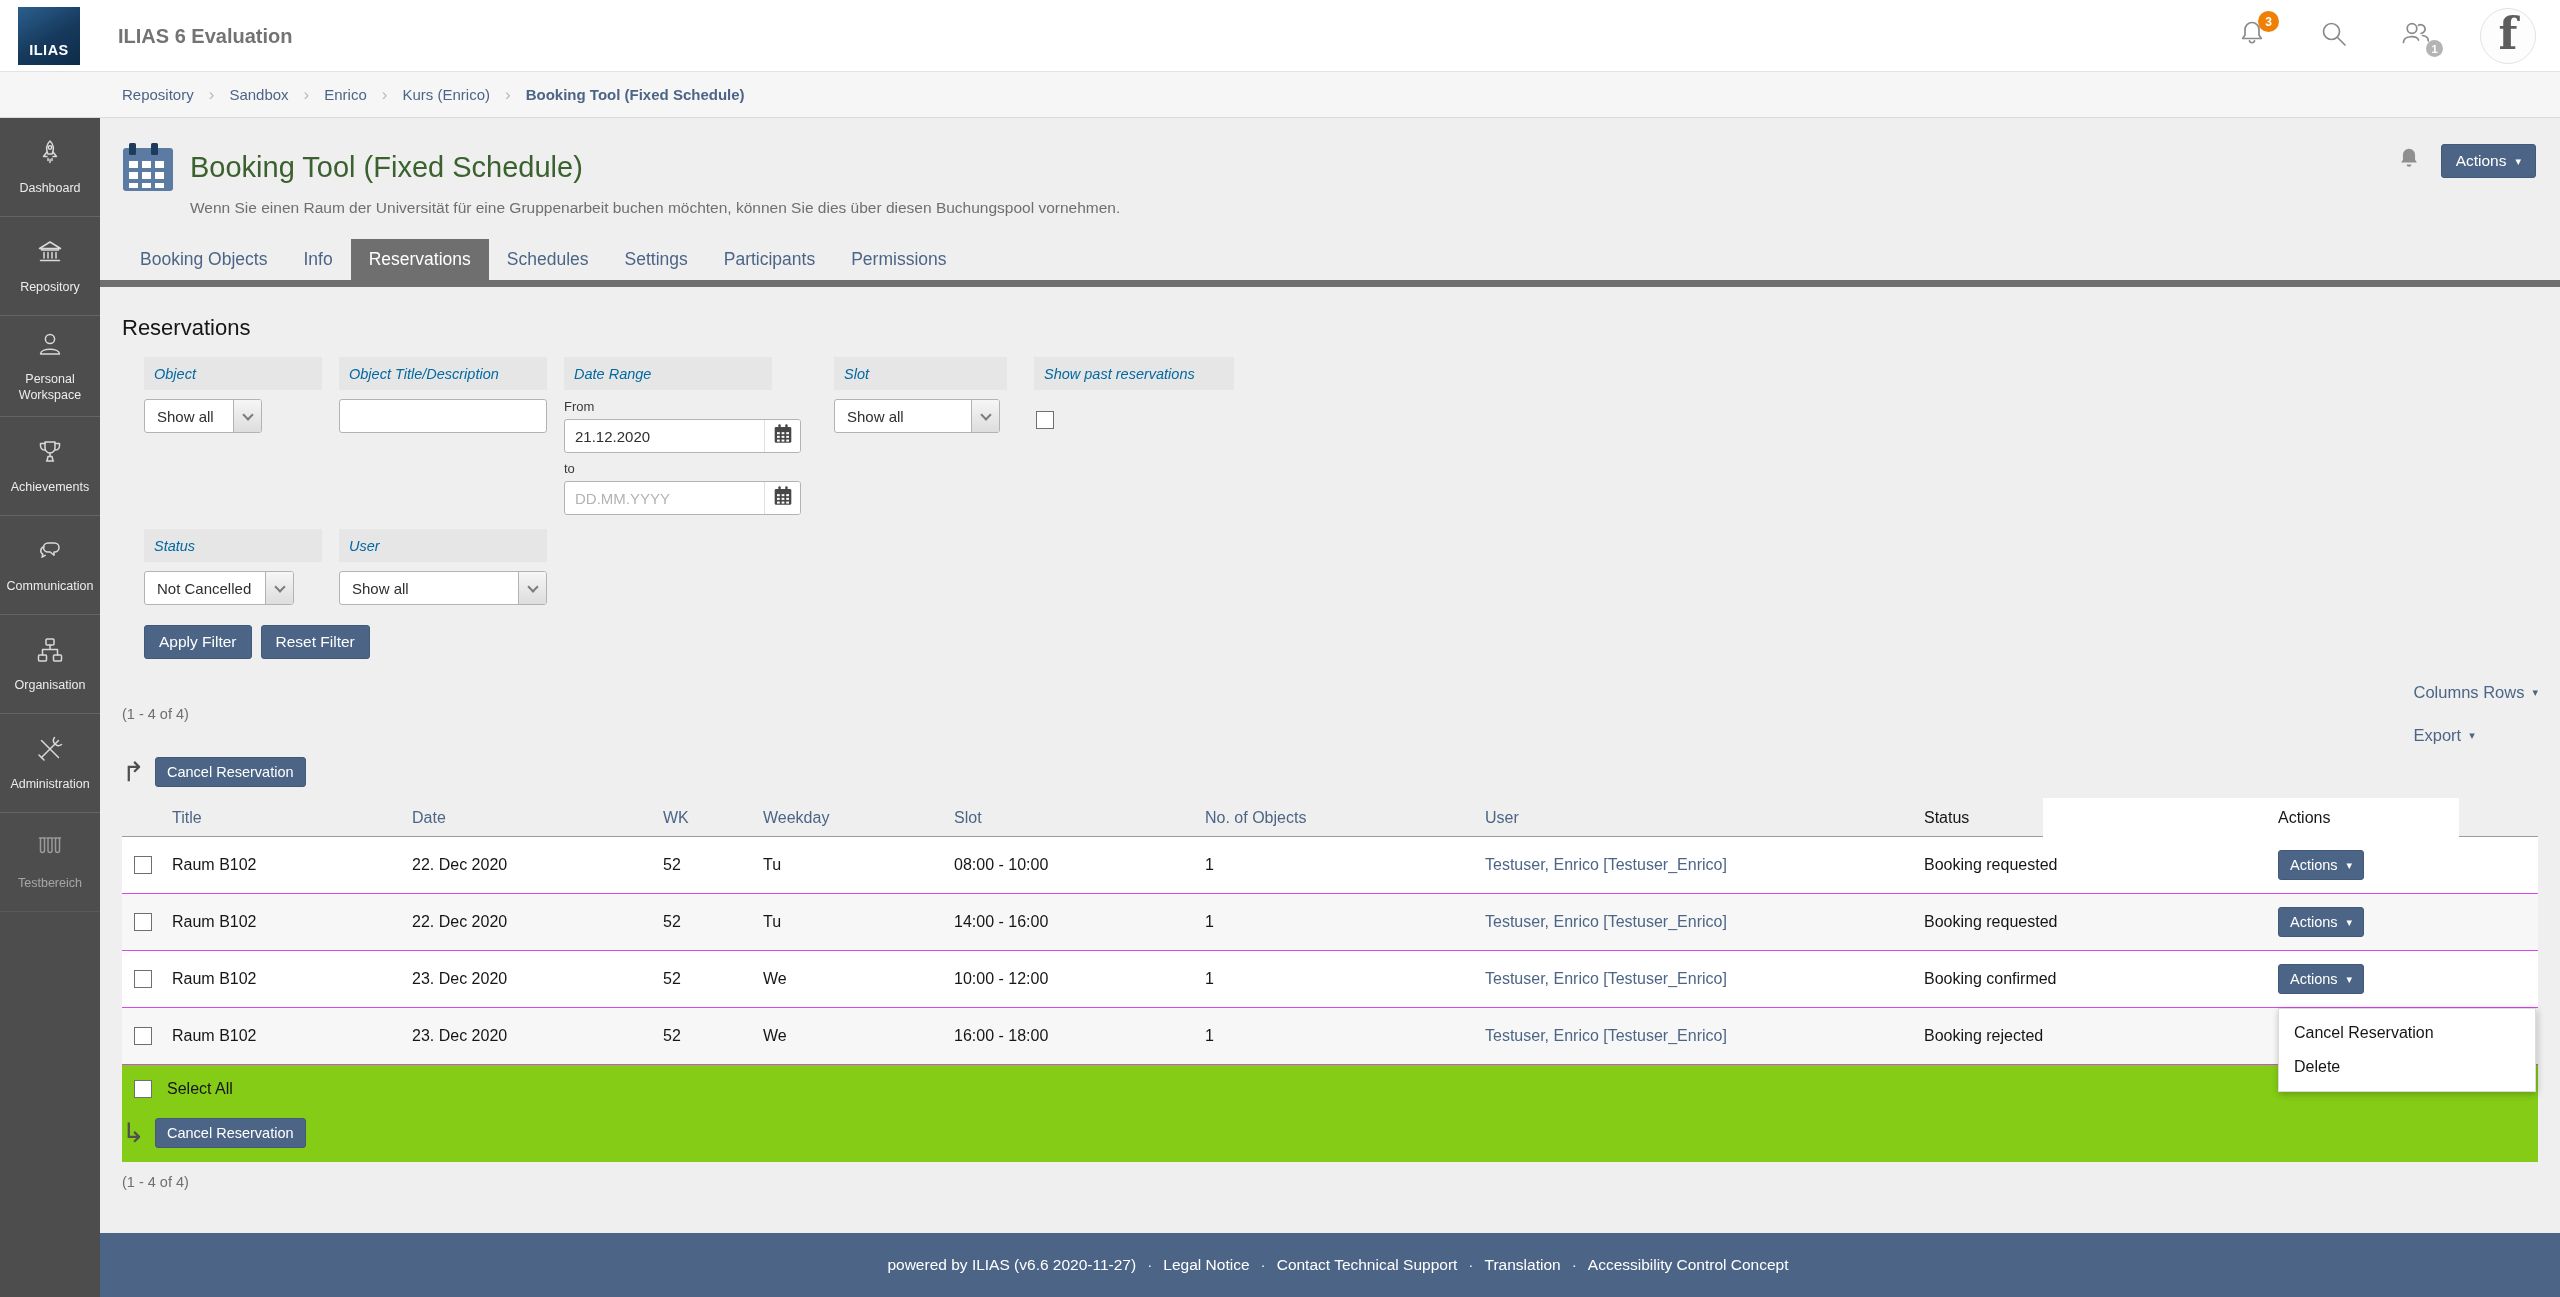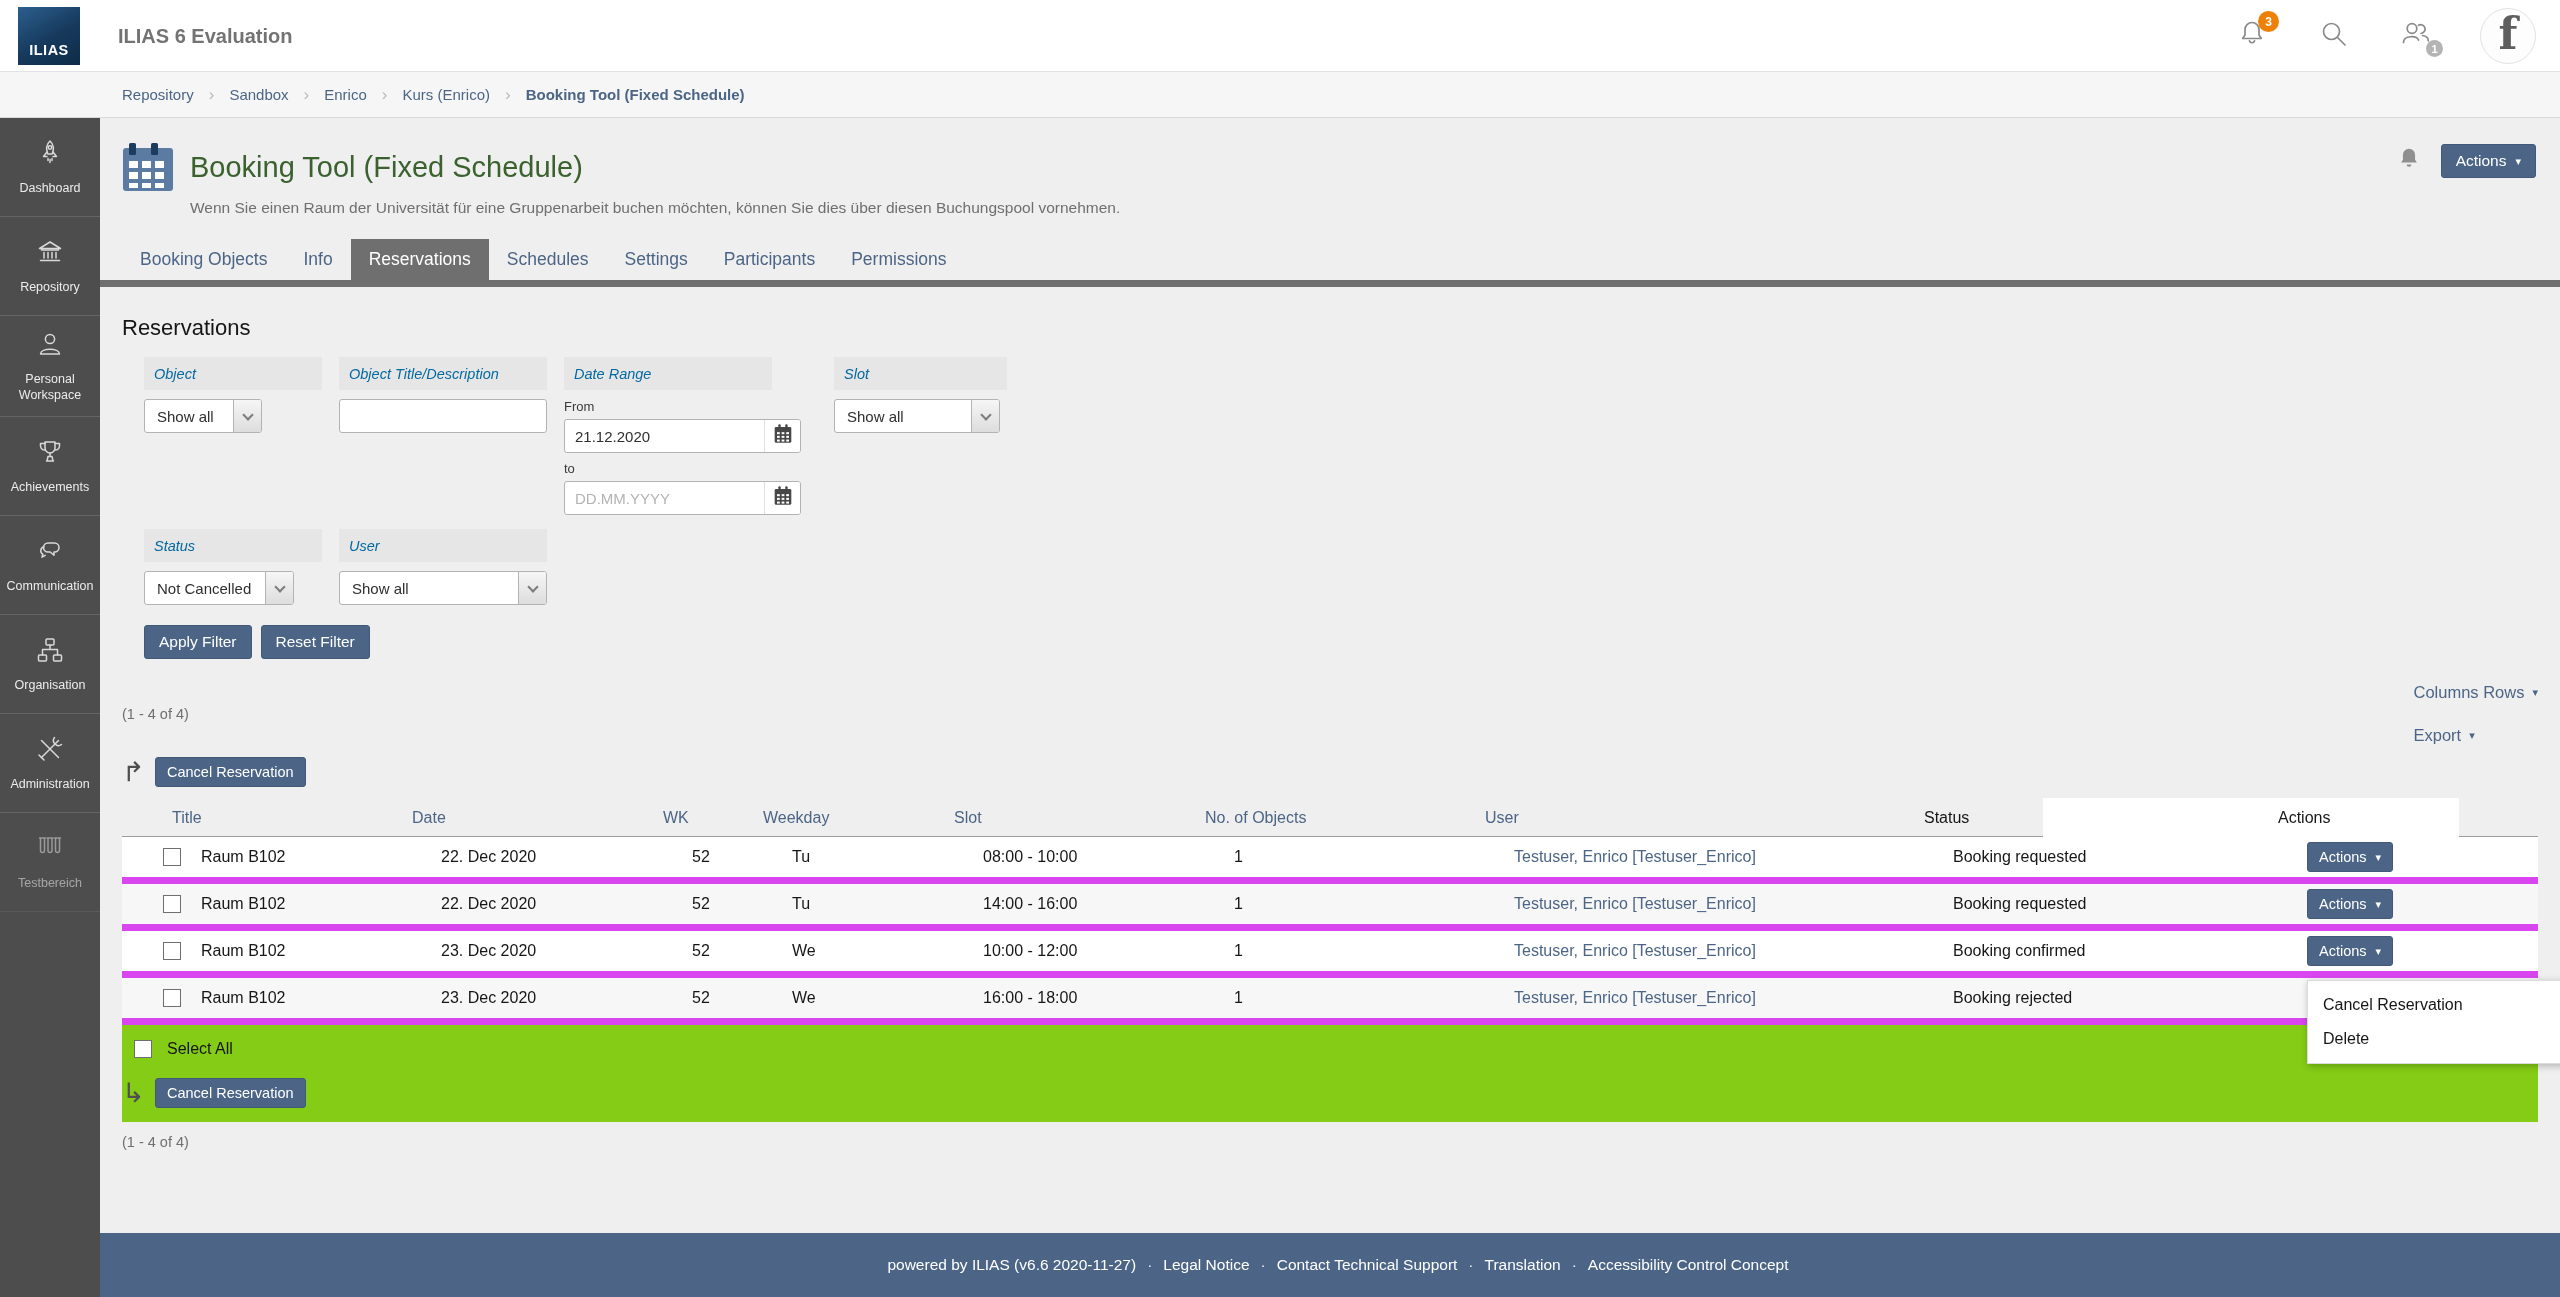--- a/index.html
+++ b/index.html
@@ -86,21 +86,21 @@
   .viewctls { display:flex; gap:24px; font-size:16.5px; color:var(--link);flex-direction:column; }
   .viewctl { cursor:pointer; display:flex; align-items:center; gap:8px; }
   .viewctl .caret { font-size:11px; }
   .bulkrow { display:flex; align-items:center; gap:11px; margin-top:12px; }
   .bulk-arrow { font-size:27px; color:#4f4f4f; line-height:1; width:22px; text-align:center; }
   .grid10 { display:grid; grid-template-columns:40px 240px 251px 100px 191px 251px 280px 439px 354px 1fr; }
   .thead { position:relative; height:38px; align-items:center; border-bottom:1px solid #9c9c9c; font-size:16px; margin-top:12px; }
   .hwhite { position:absolute; left:1921px; top:-1px; width:416px; height:39px; background:#fff; }
   .th { padding:0 10px; position:relative; z-index:1; color:#161616; }
   .th.sortable { color:var(--link); cursor:pointer; }
-  .trow { height:47px; align-items:center; font-size:16px; border-bottom:7px solid #d946ef; background:#fff;padding-left:29px; }
+  .trow { height:57px; align-items:center; font-size:16px; border-bottom:1px solid #d946ef; background:#fff; }
   .trow.alt { background:#f7f7f7; }
   .trow.raised { position:relative; z-index:5; }
   .td { padding:0 10px; white-space:nowrap; overflow:visible; }
   .cbcell { display:flex; padding-left:12px; }
   .userlink { color:var(--link); cursor:pointer; }
   .acell { position:relative; }
   .menu { position:absolute; left:10px; top:44px; width:258px; background:#fff; border:1px solid #dcdcdc; box-shadow:1px 2px 7px rgba(0,0,0,.25); padding:7px 0; z-index:9; }
   .menu-item { padding:8px 15px; font-size:16px; color:#161616; cursor:pointer; }
   .tfoot { background:#84cc16; }
   .selectall { display:flex; align-items:center; gap:15px; height:47px; padding-left:12px; font-size:16px; }
@@ -342,20 +342,24 @@
         </div>
       </div>
       <div style="width:173px;margin-left:16px">
         <div class="fstrip">Slot</div>
         <div class="fctl"><div class="sel" style="width:166px">
           <span class="val">Show all</span>
               <span class="arr">
                 <span class="chev"></span>
               </span>
         </div></div>
+      </div>
+      <div style="width:200px;margin-left:10px">
+        <div class="fstrip">Show past reservations</div>
+        <div class="fctl"><span class="cb pastcb"></span></div>
       </div>
     </div>
     <div class="frow">
       <div style="width:178px">
         <div class="fstrip">Status</div>
         <div class="fctl"><div class="sel" style="width:150px">
           <span class="val">Not Cancelled</span>
               <span class="arr">
                 <span class="chev"></span>
               </span>

